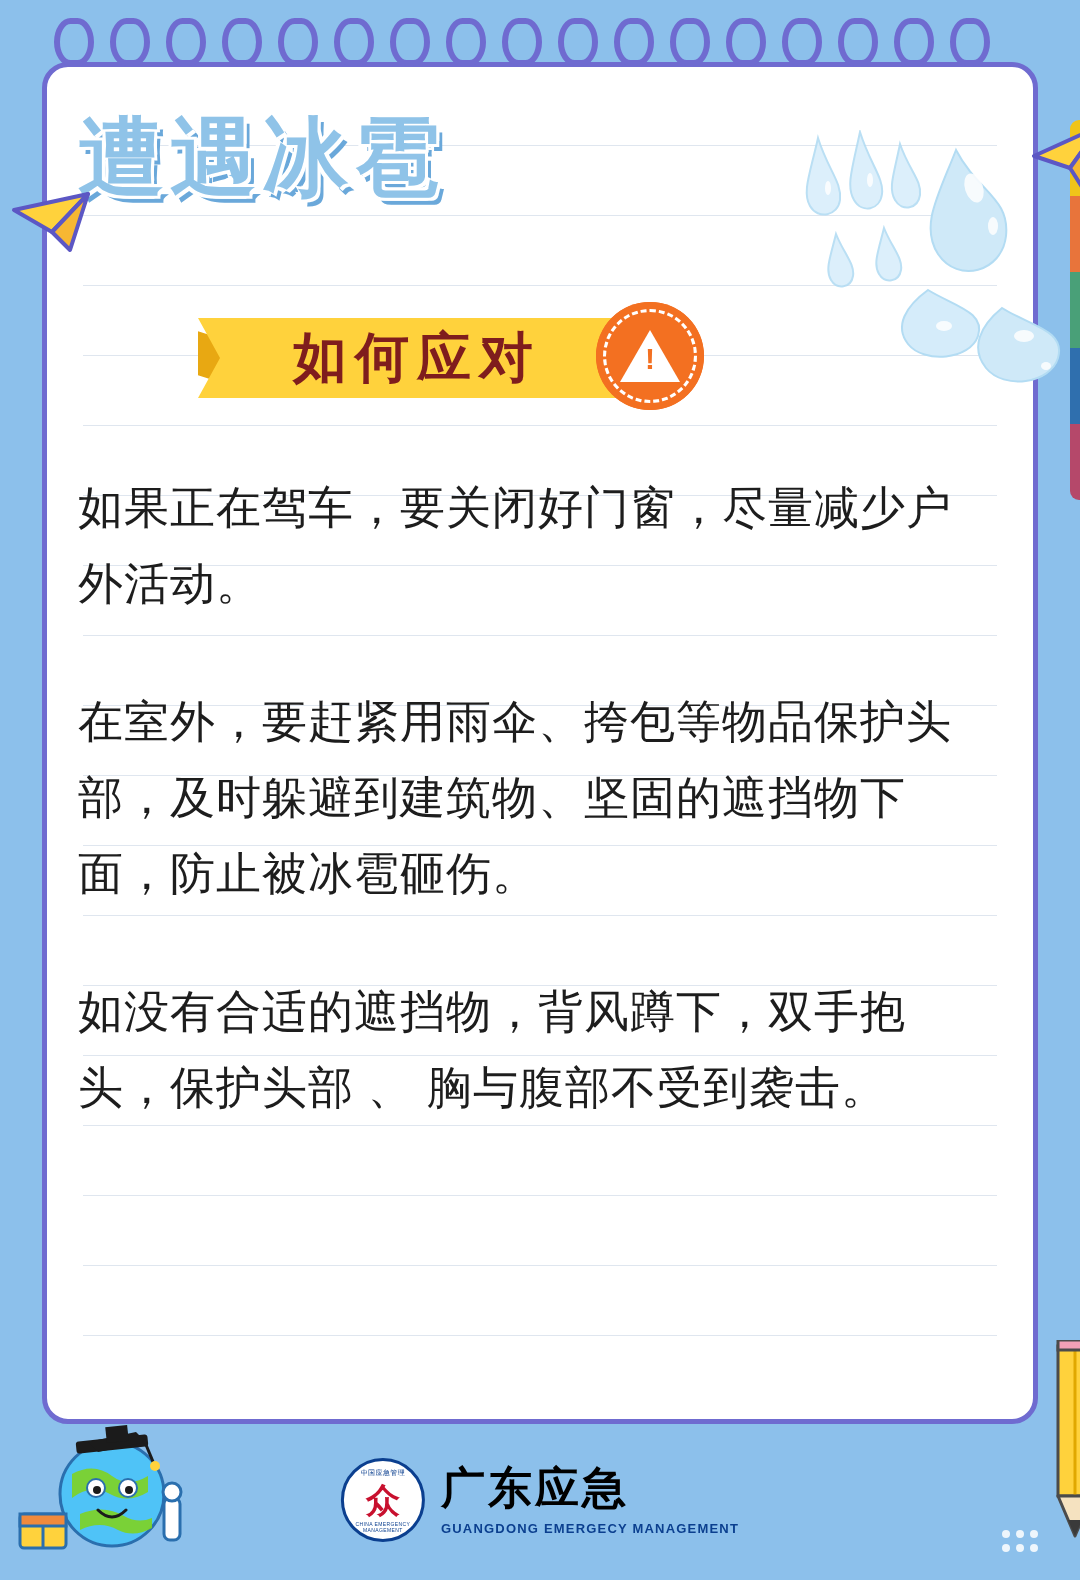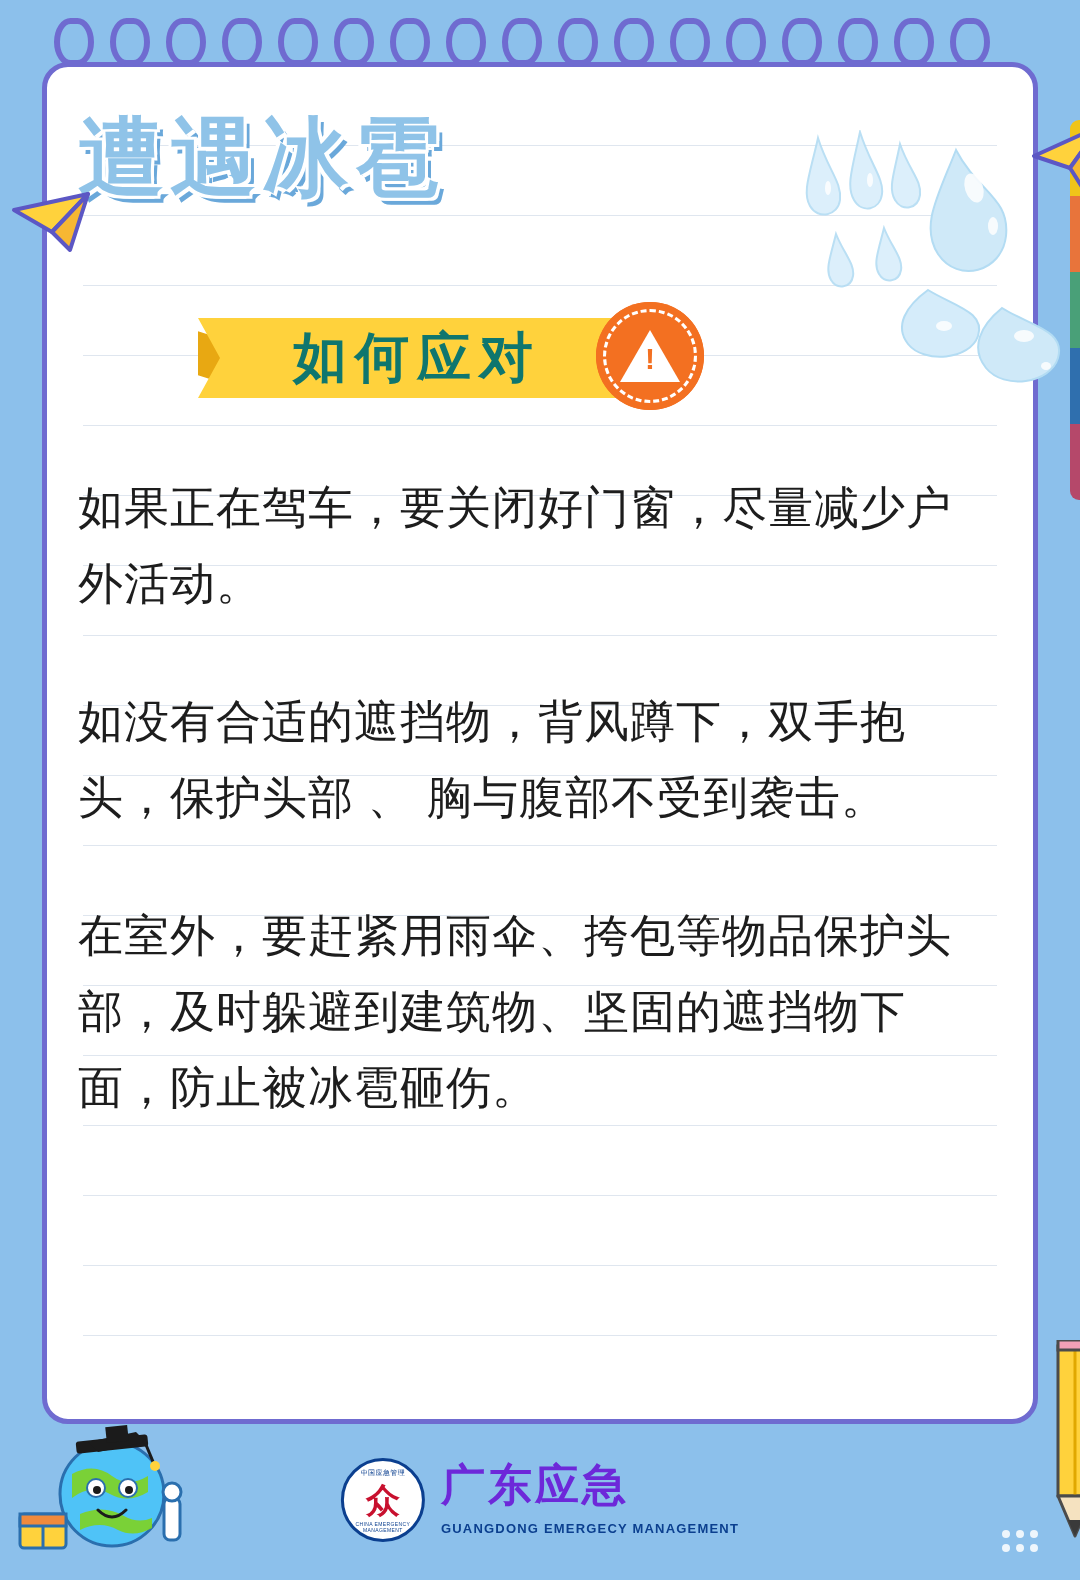--- a/index.html
+++ b/index.html
@@ -122,21 +122,21 @@
     background: #ffd23c;
     z-index: 4;
     clip-path: polygon(0 0, 100% 0, 100% 100%, 0 100%, 22px 50%);
     display: flex;
     align-items: center;
     justify-content: center;
   }
   .ribbon-text {
     font-size: 54px;
     font-weight: bold;
-    color: #0f766e;
+    color: #7f1d1d;
     letter-spacing: 8px;
     padding-left: 18px;
   }
   .ribbon-tail-l {
     position: absolute;
     left: 198px;
     top: 336px;
     width: 30px;
     height: 44px;
     background: #e8a812;
@@ -264,24 +264,23 @@
     font-size: 7px;
     color: #0b3f8f;
     letter-spacing: 0.4px;
   }
   .logo-emblem .ring-text-top { top: 7px; }
   .logo-emblem .ring-text-bot { bottom: 6px; font-size: 5px; }
   .logo-texts { display: flex; flex-direction: column; justify-content: center; }
   .logo-cn {
     font-size: 44px;
     font-weight: bold;
-    color: #6d28d9;
+    color: #000000;
     letter-spacing: 3px;
     line-height: 1.1;
-    font-family: Liberation Mono, monospace;
   }
   .logo-en {
     font-size: 13px;
     font-weight: bold;
     color: #0b3f8f;
     letter-spacing: 1.2px;
     margin-top: 8px;
   }
 
   
@@ -398,22 +397,22 @@
   </div>
 
   <div class="warn-badge">
     <div class="warn-tri">
       <span>!</span>
     </div>
   </div>
 
   <div class="content">
     <p class="para">如果正在驾车，要关闭好门窗，尽量减少户外活动。</p>
+    <p class="para">在室外，要赶紧用雨伞、挎包等物品保护头部，及时躲避到建筑物、坚固的遮挡物下面，防止被冰雹砸伤。</p>
     <p class="para">如没有合适的遮挡物，背风蹲下，双手抱头，保护头部 、 胸与腹部不受到袭击。</p>
-    <p class="para">在室外，要赶紧用雨伞、挎包等物品保护头部，及时躲避到建筑物、坚固的遮挡物下面，防止被冰雹砸伤。</p>
   </div>
 
   <svg class="pencil" viewBox="0 0 58 210">
     <rect x="12" y="6" width="34" height="150" fill="#ffd23c" stroke="#4b4b4b" stroke-width="3"></rect>
     <line x1="29" y1="6" x2="29" y2="156" stroke="#e0a800" stroke-width="3"></line>
     <rect x="12" y="0" width="34" height="10" fill="#f2a0b6" stroke="#4b4b4b" stroke-width="3"></rect>
     <polygon points="12,156 46,156 29,196" fill="#f5e2c0" stroke="#4b4b4b" stroke-width="3" stroke-linejoin="round"></polygon>
     <polygon points="22,180 36,180 29,196" fill="#3a3a3a"></polygon>
   </svg>
 

